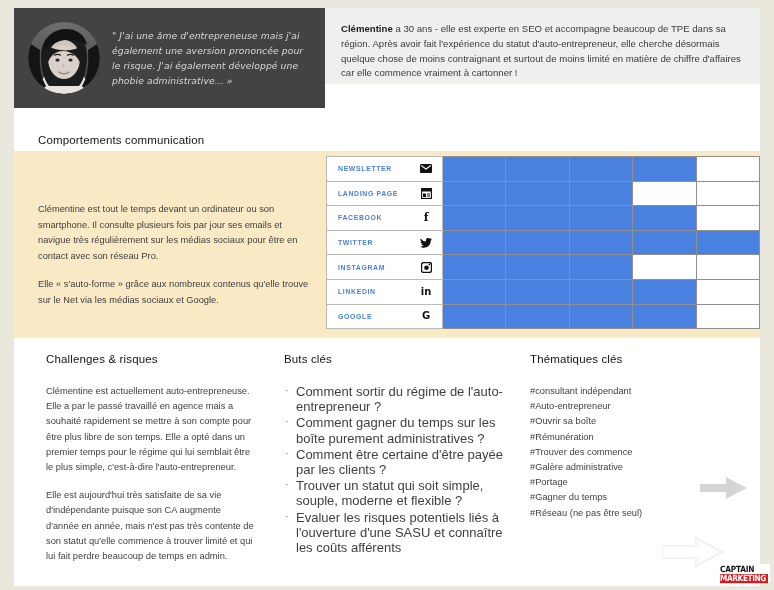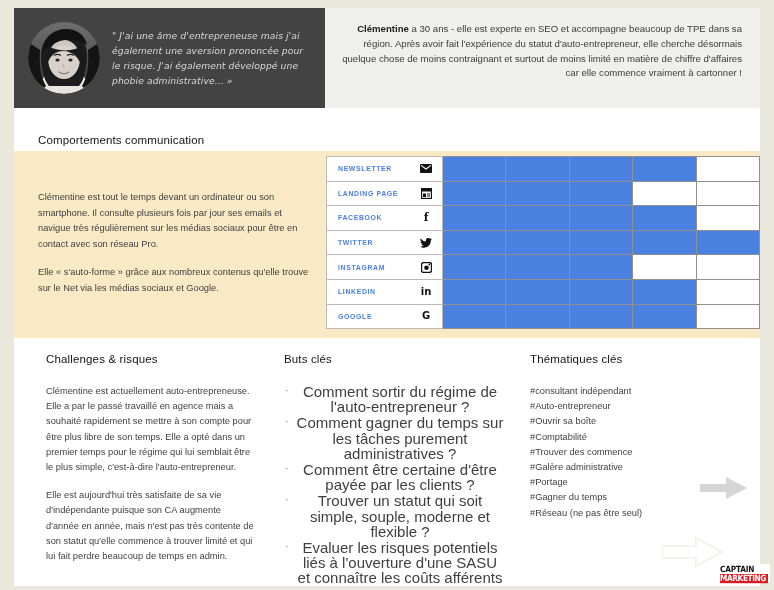--- a/index.html
+++ b/index.html
@@ -58,24 +58,23 @@
     font-family: "DejaVu Sans", sans-serif;
     font-style: italic;
     font-size: 9.2px;
     line-height: 15px;
     color: #d9d9d9;
     letter-spacing: .1px;
   }
 
   .intro-block {
     flex: 1;
-    height: 100px;
+    height: 76px;
     background: #efefed;
     padding: 14px 18px 0 16px;
-    text-align: right;
   }
   .intro-text {
     font-size: 9.6px;
     line-height: 14.8px;
     color: #3b3b3b;
   }
   .intro-text b { font-weight: bold; color: #1d1d1d; }
 
   
   .sec-title {
@@ -97,21 +96,21 @@
     left: 0;
     top: 143px;
     width: 746px;
     height: 187px;
     background: #f9e9c5;
   }
 
   .comm-text {
     position: absolute;
     left: 24px;
-    top: 182px;
+    top: 194px;
     width: 272px;
     font-size: 9.3px;
     line-height: 15.6px;
     color: #3f3f3f;
   }
   .comm-text p + p { margin-top: 13px; }
 
   
   .matrix {
     position: absolute;
@@ -174,24 +173,23 @@
     line-height: 15.2px;
     color: #3f3f3f;
   }
   .col-body p + p { margin-top: 13px; }
 
   .bullets { list-style: none; }
   .bullets li {
     position: relative;
     padding-left: 12px;
     margin-bottom: 1px;
-    font-size: 15px;
+    font-size: 13px;
     line-height: 15.2px;
     color: #3f3f3f;
-    text-align: center;
   }
   .bullets li::before {
     content: "·";
     position: absolute;
     left: 1px;
     top: -1px;
     color: #8a8a8a;
     font-size: 11px;
   }
 
@@ -429,34 +427,34 @@
       <div class="col-body">
         <p>Clémentine est actuellement auto-entrepreneuse. Elle a par le passé travaillé en agence mais a souhaité rapidement se mettre à son compte pour être plus libre de son temps. Elle a opté dans un premier temps pour le régime qui lui semblait être le plus simple, c'est-à-dire l'auto-entrepreneur.</p>
         <p>Elle est aujourd'hui très satisfaite de sa vie d'indépendante puisque son CA augmente d'année en année, mais n'est pas très contente de son statut qu'elle commence à trouver limité et qui lui fait perdre beaucoup de temps en admin.</p>
       </div>
     </div>
 
     <div class="col col-2">
       <div class="sec-title">Buts clés</div>
       <ul class="bullets col-body">
           <li>Comment sortir du régime de l'auto-entrepreneur ?</li>
-          <li>Comment gagner du temps sur les tâches purement administratives ?</li>
+          <li>Comment gagner du temps sur les boîte purement administratives ?</li>
           <li>Comment être certaine d'être payée par les clients ?</li>
           <li>Trouver un statut qui soit simple, souple, moderne et flexible ?</li>
           <li>Evaluer les risques potentiels liés à l'ouverture d'une SASU et connaître les coûts afférents</li>
         </ul>
     </div>
 
     <div class="col col-3">
       <div class="sec-title">Thématiques clés</div>
       <ul class="tags col-body">
           <li>#consultant indépendant</li>
           <li>#Auto-entrepreneur</li>
           <li>#Ouvrir sa boîte</li>
-          <li>#Comptabilité</li>
+          <li>#Rémunération</li>
           <li>#Trouver des commence</li>
           <li>#Galère administrative</li>
           <li>#Portage</li>
           <li>#Gagner du temps</li>
           <li>#Réseau (ne pas être seul)</li>
         </ul>
     </div>
   </div>
 
   <svg class="arrow-dark" viewBox="0 0 48 24">

